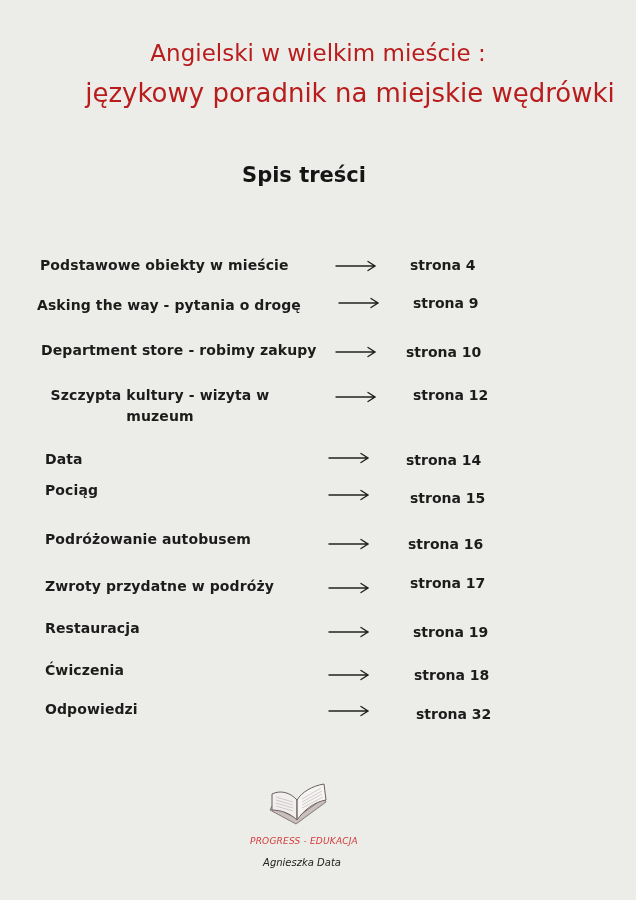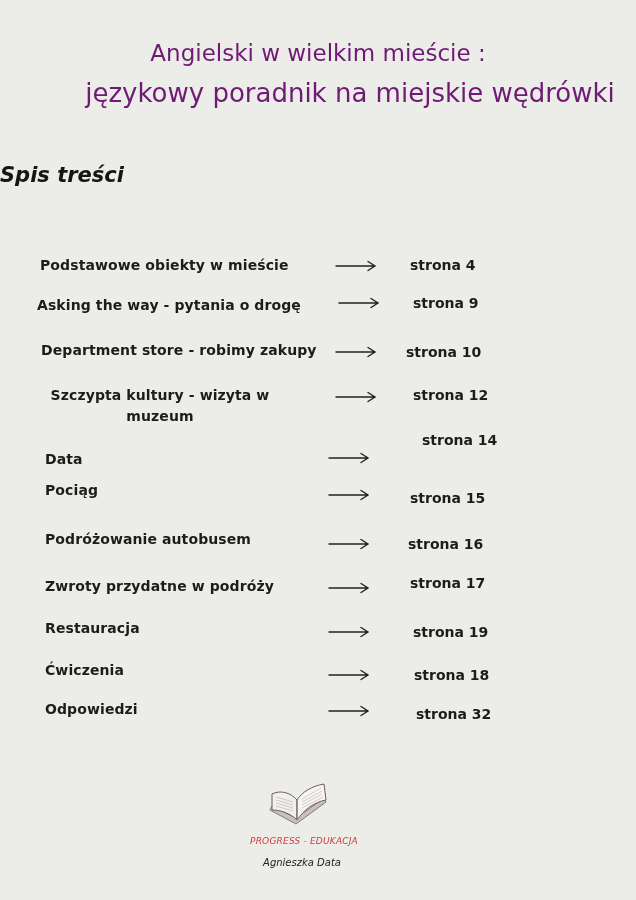--- a/index.html
+++ b/index.html
@@ -13,39 +13,38 @@
       position: relative;
       overflow: hidden;
       font-family: "DejaVu Sans", sans-serif;
       color: #1a1a1a;
     }
     .title {
       position: absolute;
       left: 0;
       width: 636px;
       text-align: center;
-      color: #701a75;
+      color: #b91c1c;
       font-family: "DejaVu Sans", sans-serif;
       font-size: 23px;
       font-weight: normal;
       letter-spacing: 0px;
       white-space: nowrap;
     }
     .title.line1 { top: 40px; }
     .title.line2 { top: 78px; font-size: 26px; padding-left: 32px; }
     .subtitle {
       position: absolute;
       top: 163px;
       left: 0;
       width: 608px;
-      text-align: left;
+      text-align: center;
       font-size: 21px;
       font-weight: bold;
       color: #151515;
-      font-style: italic;
     }
     .toc-label {
       position: absolute;
       font-size: 14px;
       font-weight: bold;
       color: #1c1c1c;
       white-space: nowrap;
       letter-spacing: 0.1px;
     }
     .toc-label.wrap {
@@ -139,21 +138,21 @@
         </svg>
     </div>
     <div class="toc-page" style="left:413px; top:387px;">strona 12</div>
 
     <div class="toc-label" style="left:45px; top:451px;">Data</div>
     <div class="arrow" style="left:328px; top:452px;">
       <svg width="42" height="12" viewBox="0 0 42 12">
           <path d="M1 6 H39 M33 1.5 L40 6 L33 10.5" stroke="#222" stroke-width="1.4" fill="none" stroke-linecap="round"></path>
         </svg>
     </div>
-    <div class="toc-page" style="left:406px; top:432px;margin-left:16px;">strona 14</div>
+    <div class="toc-page" style="left:406px; top:452px;">strona 14</div>
 
     <div class="toc-label" style="left:45px; top:482px;">Pociąg</div>
     <div class="arrow" style="left:328px; top:489px;">
       <svg width="42" height="12" viewBox="0 0 42 12">
           <path d="M1 6 H39 M33 1.5 L40 6 L33 10.5" stroke="#222" stroke-width="1.4" fill="none" stroke-linecap="round"></path>
         </svg>
     </div>
     <div class="toc-page" style="left:410px; top:490px;">strona 15</div>
 
     <div class="toc-label" style="left:45px; top:531px;">Podróżowanie autobusem</div>

